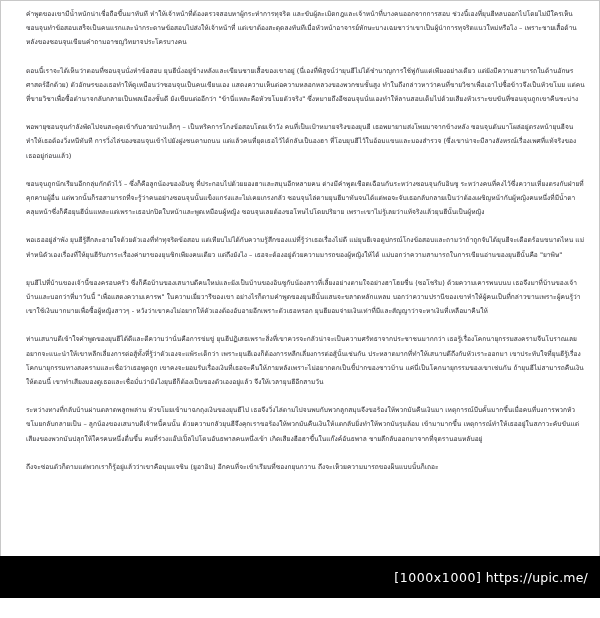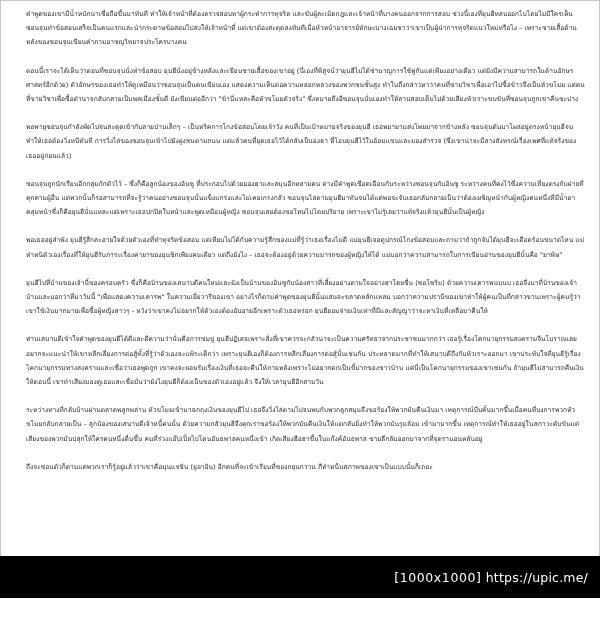--- a/index.html
+++ b/index.html
@@ -79,21 +79,21 @@
   <div id="doc-frame">
     <div id="doc-body">
       <p class="para">คำพูดของเขามีน้ำหนักน่าเชื่อถือขึ้นมาทันที ทำให้เจ้าหน้าที่ต้องตรวจสอบหาผู้กระทำการทุจริต และขับผู้ละเมิดกฎและเจ้าหน้าที่บางคนออกจากการสอบ ช่วงนี้เองที่ยุนฮีหลบออกไปโดยไม่มีใครเห็น ซอนจุนทำข้อสอบเสร็จเป็นคนแรกและนำกระดาษข้อสอบไปส่งให้เจ้าหน้าที่ แต่เขาต้องสะดุดลงทันทีเมื่อหัวหน้าอาจารย์ทักษะบางเฉยชาว่าเขาเป็นผู้นำการทุจริตแนวใหม่หรือไง – เพราะชายเสื้อด้านหลังของซอนจุนเขียนคำถามอาชญวิทยาจประโครบางคน</p>
       <p class="para">ตอนนี้เราจะได้เห็นว่าตอนที่ซอนจุนนั่งทำข้อสอบ ยุนฮีนั่งอยู่ข้างหลังและเขียนชายเสื้อของเขาอยู่ (นี่เองที่พิสูจน์ว่ายุนฮีไม่ได้ชำนาญการใช้พู่กันแต่เพียงอย่างเดียว แต่ยังมีความสามารถในด้านอักษรศาสตร์อีกด้วย) ตัวอักษรของเธอทำให้ดูเหมือนว่าซอนจุนเป็นคนเขียนเอง แสดงความเห็นต่อความหลอกหลวงของพวกชนชั้นสูง ทำในถึงกล่าวหาว่าคนที่ขายวิชาเพื่อเอาไปซื้อข้าวจึงเป็นหัวขโมย แต่คนที่ขายวิชาเพื่อซื้อตำนาจกลับกลายเป็นพลเมืองชั้นดี ยังเขียนต่ออีกว่า "ข้านี่แหละคือหัวขโมยตัวจริง" ซึ่งหมายถึงอีซอนจุนนั่นเองทำให้ลานสอบเต็มไปด้วยเสียงหัวเราะขบขันที่ซอนจุนถูกเขาคืนชะบ่าง</p>
       <p class="para">พอพายุซอนจุนกำลังพัดไปจนสะดุดเข้ากับลายป่านเล็กๆ – เป็นทริคการโกงข้อสอบโดยเจ้าวัง คนที่เป็นเป้าหมายจริงของยุนฮี เธอพยายามส่งโพยมาจากข้างหลัง ซอนจุนดันมาโผล่อยู่ตรงหน้ายุนฮีจนทำให้เธอต้องวิ่งหนีทันที การวิ่งไล่ของซอนจุนเข้าไปยังฝูงชนตามถนน แต่แล้วคนที่ยุดเธอไว้ได้กลับเป็นองฮา ที่โอบยุนฮีไว้ในอ้อมแขนและมองสำรวจ (ซึ่งเขาน่าจะมีลางสังหรณ์เรื่องเพศที่แท้จริงของเธออยู่ก่อนแล้ว)</p>
       <p class="para">ซอนจุนถูกนักเรียนอีกกลุ่มกักตัวไว้ – ซึ่งก็คือลูกน้องของอินซู ที่ประกอบไปด้วยยองฮาและสมุนอีกหลายคน ต่างมีคำพูดเชือดเฉือนกันระหว่างซอนจุนกับอินซู ระหว่างคนที่คงไว้ซึ่งความเที่ยงตรงกับฝ่ายที่คุกคามผู้อื่น แต่พวกนั้นก็รอสามารถที่จะรู้ว่าคนอย่างซอนจุนนั้นแข็งแกร่งและไม่เคยเกรงกลัว ซอนจุนไล่ตามยุนฮีมาทันจนได้แต่พอจะจับเธอกลับกลายเป็นว่าต้องเผชิญหน้ากับผู้หญิงคนหนึ่งที่มีน้ำตาคลุมหน้าซึ่งก็คือยุนฮีนั่นแหละแต่เพราะเธอปกปิดใบหน้าและพูดเหมือนผู้หญิง ซอนจุนเลยต้องขอโทษไปโดยปริยาย เพราะเขาไม่รู้เลยว่าแท้จริงแล้วยุนฮีนั้นเป็นผู้หญิง</p>
       <p class="para">พอเธออยู่ลำพัง ยุนฮีรู้สึกละอายใจด้วยตัวเองที่ทำทุจริตข้อสอบ แต่เทียบไม่ได้กับความรู้สึกของแม่ที่รู้ว่าเธอเรื่องไม่ดี แม่ยุนฮีเจอดูปกรณ์โกงข้อสอบและถามว่าถ้าถูกจับได้ยุนฮีจะเดือดร้อนขนาดไหน แม่ทำหนิดัวเองเรื่องที่ให้ยุนฮีรับภาระเรื่องค่ายาของยุนชิกเพียงคนเดียว แต่ถึงยังไง – เธอจะต้องอยู่ด้วยความมารถของผู้หญิงให้ได้ แม่บอกว่าความสามารถในการเขียนอ่านของยุนฮีนั้นคือ "ยาพิษ"</p>
       <p class="para">ยุนฮีไปที่บ้านของเจ้านี้ของครอบครัว ซึ่งก็คือบ้านของเสนาบดีคนใหม่และยังเป็นบ้านของอินซูกับน้องสาวที่เลี้ยงอย่างตามใจอย่างฮาโฮยชื่น (ซอโชริม) ด้วยความเคารพนบนบ เธอจึงมาที่บ้านของเจ้าบ้านและบอกว่าที่มาวันนี้ "เพื่อแสดงความเคารพ" ในความเยี่ยวารีของเขา อย่างไรก็ตามคำพูดของยุนฮีนั้นแสนจะขลาดหลักแหลม บอกว่าความปรานีของเขาทำให้ผู้คนเป็นที่กล่าวขานเพราะผู้คนรู้ว่าเขาใช้เงินมากมายเพื่อซื้อผู้หญิงสาวๆ - หวังว่าเขาคงไม่อยากให้ตัวเองต้องอับอายอีกเพราะตัวเธอหรอก ยุนฮียอมจ่ายเงินเท่าที่มีและสัญญาว่าจะหาเงินที่เหลือมาคืนให้</p>
       <p class="para">ท่านเสนาบดีเข้าใจคำพูดของยุนฮีได้ดีและตีความว่านั่นคือการข่มขู่ ยุนฮีปฏิเสธเพราะสิ่งที่เขาควรจะกลัวน่าจะเป็นความศรัทธาจากประชาชนมากกว่า เธอรู้เรื่องโคกนายุกรรมสงครามจีนโบราณเลยอยากจะแนะนำให้เขาหลีกเลี่ยงการต่อสู้ทั้งที่รู้ว่าตัวเองจะแพ้ระเด็กว่า เพราะยุนฮีเองก็ต้องการหลีกเลี่ยงการต่อสู้นั้นเช่นกัน ประหลาดมากที่ทำให้เสนาบดีถึงกับหัวเราะออกมา เขาประทับใจที่ยุนฮีรู้เรื่องโคกนายุกรรมทางสงครามและเชื่อว่าเธอพูดถูก เขาคงจะยอมรับเรื่องเงินที่เธอจะคืนให้ภายหลังเพราะไม่อยากตกเป็นขี้ปากของชาวบ้าน แค่นี่เป็นโคกนายุกรรมของเขาเช่นกัน ถ้ายุนฮีไม่สามารถคืนเงินให้ตอนนี้ เขาทำเสียงมองดูเธอและเชื่อมั่นว่ายังไงยุนฮีก็ต้องเป็นของตัวเองอยู่แล้ว จึงให้เวลายุนฮีอีกสามวัน</p>
       <p class="para">ระหว่างทางที่กลับบ้านผ่านตลาดพลูกพล่าน หัวขโมยเข้ามาฉกถุงเงินของยุนฮีไป เธอจึงวิ่งไล่ตามไปจนพบกับพวกลูกสมุนจึงขอร้องให้พวกมันคืนเงินมา เหตุการณ์บีบคั้นมากขึ้นเมื่อคนที่บงการพวกหัวขโมยกลับกลายเป็น – ลูกน้องของเสนาบดีเจ้าหนี้คนนั้น ด้วยความกลัวยุนฮีจึงคุกเราขอร้องให้พวกมันคืนเงินให้แตกลับยิ่งทำให้พวกมันรุมล้อม เข้ามามากขึ้น เหตุการณ์ทำให้เธออยู่ในสภาวะคับขันแต่เสียงของพวกมันปลุกให้ใครคนหนึ่งตื่นขึ้น คนที่ร่วงแอ๊ปเปิ้ลไปโดนอันธพาลคนหนึ่งเข้า เกิดเสียงฮือฮาขึ้นในแก๊งค์อันธพาล ชายลึกลับออกมาจากที่จุดรานอนหลับอยู่</p>
-      <p class="para">ถึงจะซ่อนตัวก็ตามแต่พวกเราก็รู้อยู่แล้วว่าเขาคือมุนแจชิน (ยูอาอิน) อีกคนที่จะเข้าเรียนที่ซองกยุนกวาน ถึทำหน็นสภาพของเขาเป็นแบบนั้นก็เถอะ</p>
+      <p class="para">ถึงจะซ่อนตัวก็ตามแต่พวกเราก็รู้อยู่แล้วว่าเขาคือมุนแจชิน (ยูอาอิน) อีกคนที่จะเข้าเรียนที่ซองกยุนกวาน ถึงจะเห็วยความมารถของผ็นแบบนั้นก็เถอะ</p>
     </div>
   </div>
 
   <div id="footer-bar">
     <span id="footer-caption"><span class="dim-token">[1000x1000]</span><span>&nbsp;</span><span>https://upic.me/</span></span>
   </div>
 
 </div>
 
 </body></html>

